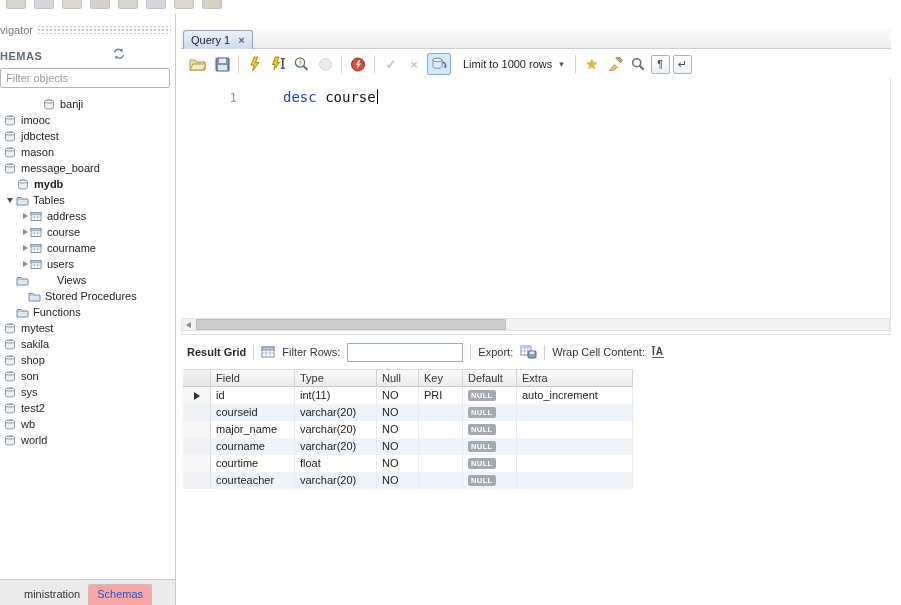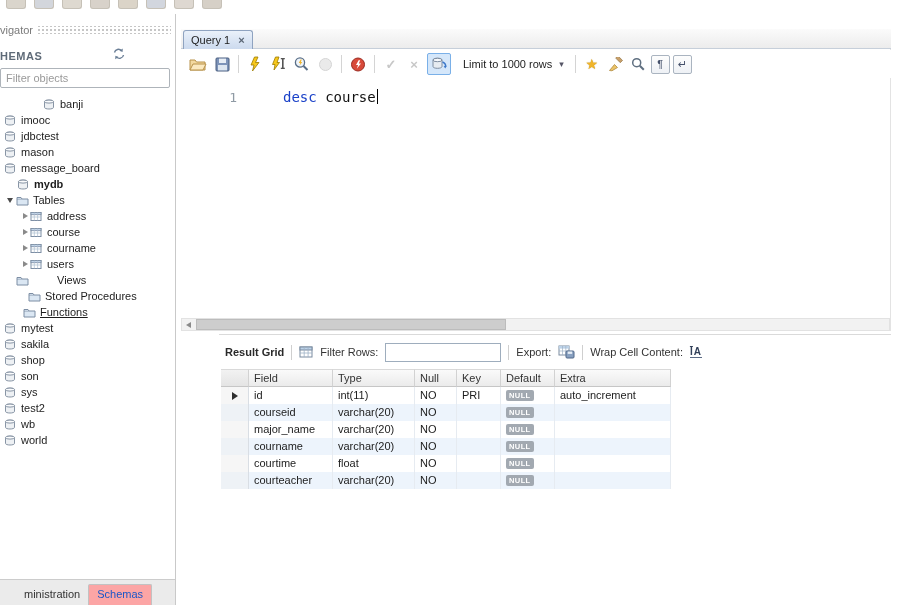--- a/index.html
+++ b/index.html
@@ -56,21 +56,21 @@
   .ln { width:56px; text-align:right; color:#8f9aa4; font-size:13px; flex:none; }
   .code { margin-left:46px; white-space:pre; color:#111; }
   .kw { color:#1a41c8; }
   .caret { display:inline-block; width:1.5px; height:15px; background:#000; vertical-align:-2px; margin-left:1px; }
 
   .hscroll { position:absolute; top:304px; left:5px; right:11px; height:13px; background:#f2f2f2; border:1px solid #e2e2e2; }
   .scroll-arrow-left { position:absolute; left:0; top:0; width:13px; height:11px; display:flex; align-items:center; justify-content:center; cursor:pointer; }
   .scroll-arrow-left::before { content:""; border-right:5px solid #8a8a8a; border-top:3.5px solid transparent; border-bottom:3.5px solid transparent; }
   .scroll-thumb { position:absolute; left:14px; top:0; width:310px; height:11px; background:#cdcdcd; border:1px solid #bcbcbc; cursor:grab; }
 
-  .result-section { position:absolute; top:320px; left:5px; right:10px; bottom:0; border-top:1px solid #dadada; background:#fff;margin-left:38px; }
+  .result-section { position:absolute; top:320px; left:5px; right:10px; bottom:0; border-top:1px solid #dadada; background:#fff; }
   .result-toolbar { height:34px; display:flex; align-items:center; gap:7px; padding:0 6px; font-size:11px; color:#333; }
   .rg-label { font-weight:bold; color:#2a2a2a; }
   .vsep { width:1px; height:15px; background:#cfcfcf; flex:none; }
   .ricon { display:inline-flex; align-items:center; cursor:pointer; }
   .rfilter { width:116px; height:19px; border:1px solid #9eadbd; font-size:11px; padding:0 4px; outline:none; }
   .wrap-ic { font-size:10px; font-weight:bold; color:#33415a; border-bottom:1px solid #5a6a85; cursor:pointer; letter-spacing:1px; }
 
   .rtable { margin-left:2px; width:452px; font-size:11px; }
   .trow { display:flex; height:17px; align-items:stretch; }
   .thead .trow { height:18px; }
@@ -236,21 +236,21 @@
         </div>
         <div class="tree-row" style="padding-left: 28px;">
           <span class="tree-icon">
             <svg width="13" height="11" viewBox="0 0 13 11">
               <path d="M1 2.5 L5 2.5 L6 4 L12 4 L12 10 L1 10 Z" fill="#dbe7f3" stroke="#7d8ea4"></path>
               <path d="M1 4.2 L6 4.2" stroke="#7d8ea4" stroke-width=".6"></path>
             </svg>
           </span>
           <span class="tree-label">Stored Procedures</span>
         </div>
-        <div class="tree-row" style="padding-left: 23px; text-decoration: underline;">
+        <div class="tree-row" style="padding-left: 16px;">
           <span class="tree-icon">
             <svg width="13" height="11" viewBox="0 0 13 11">
               <path d="M1 2.5 L5 2.5 L6 4 L12 4 L12 10 L1 10 Z" fill="#dbe7f3" stroke="#7d8ea4"></path>
               <path d="M1 4.2 L6 4.2" stroke="#7d8ea4" stroke-width=".6"></path>
             </svg>
           </span>
           <span class="tree-label">Functions</span>
         </div>
         <div class="tree-row" style="padding-left: 4px;">
           <span class="tree-icon">

